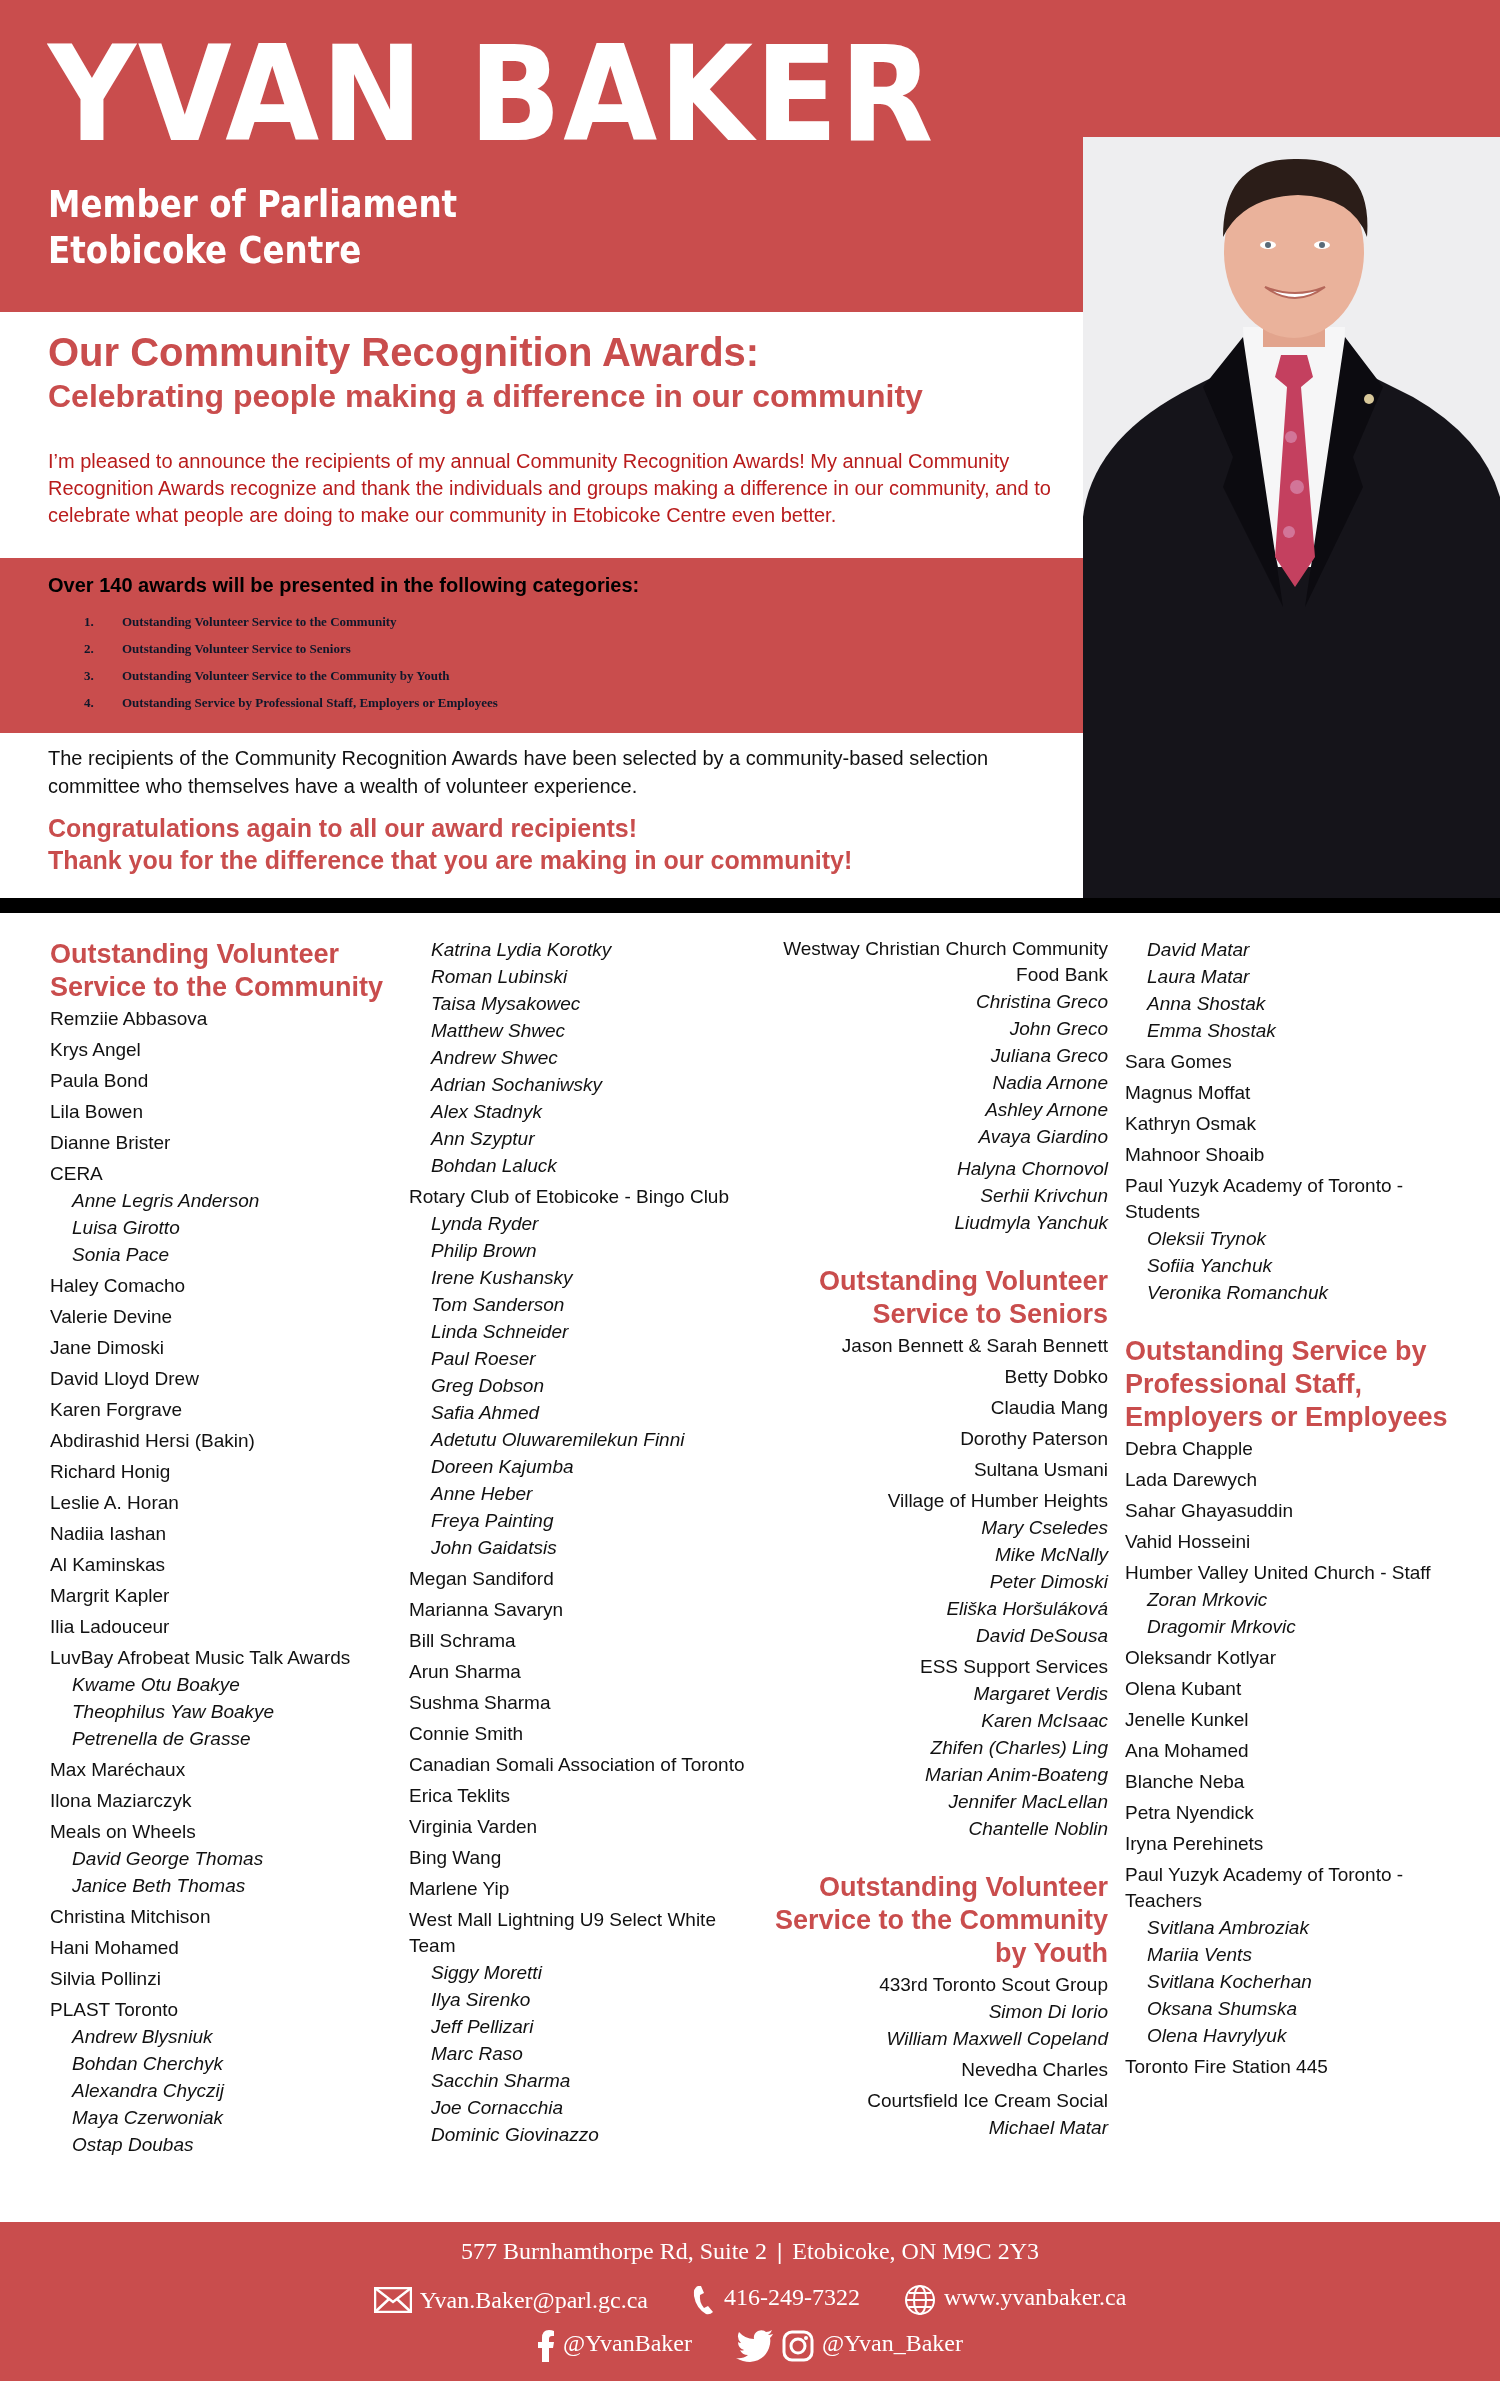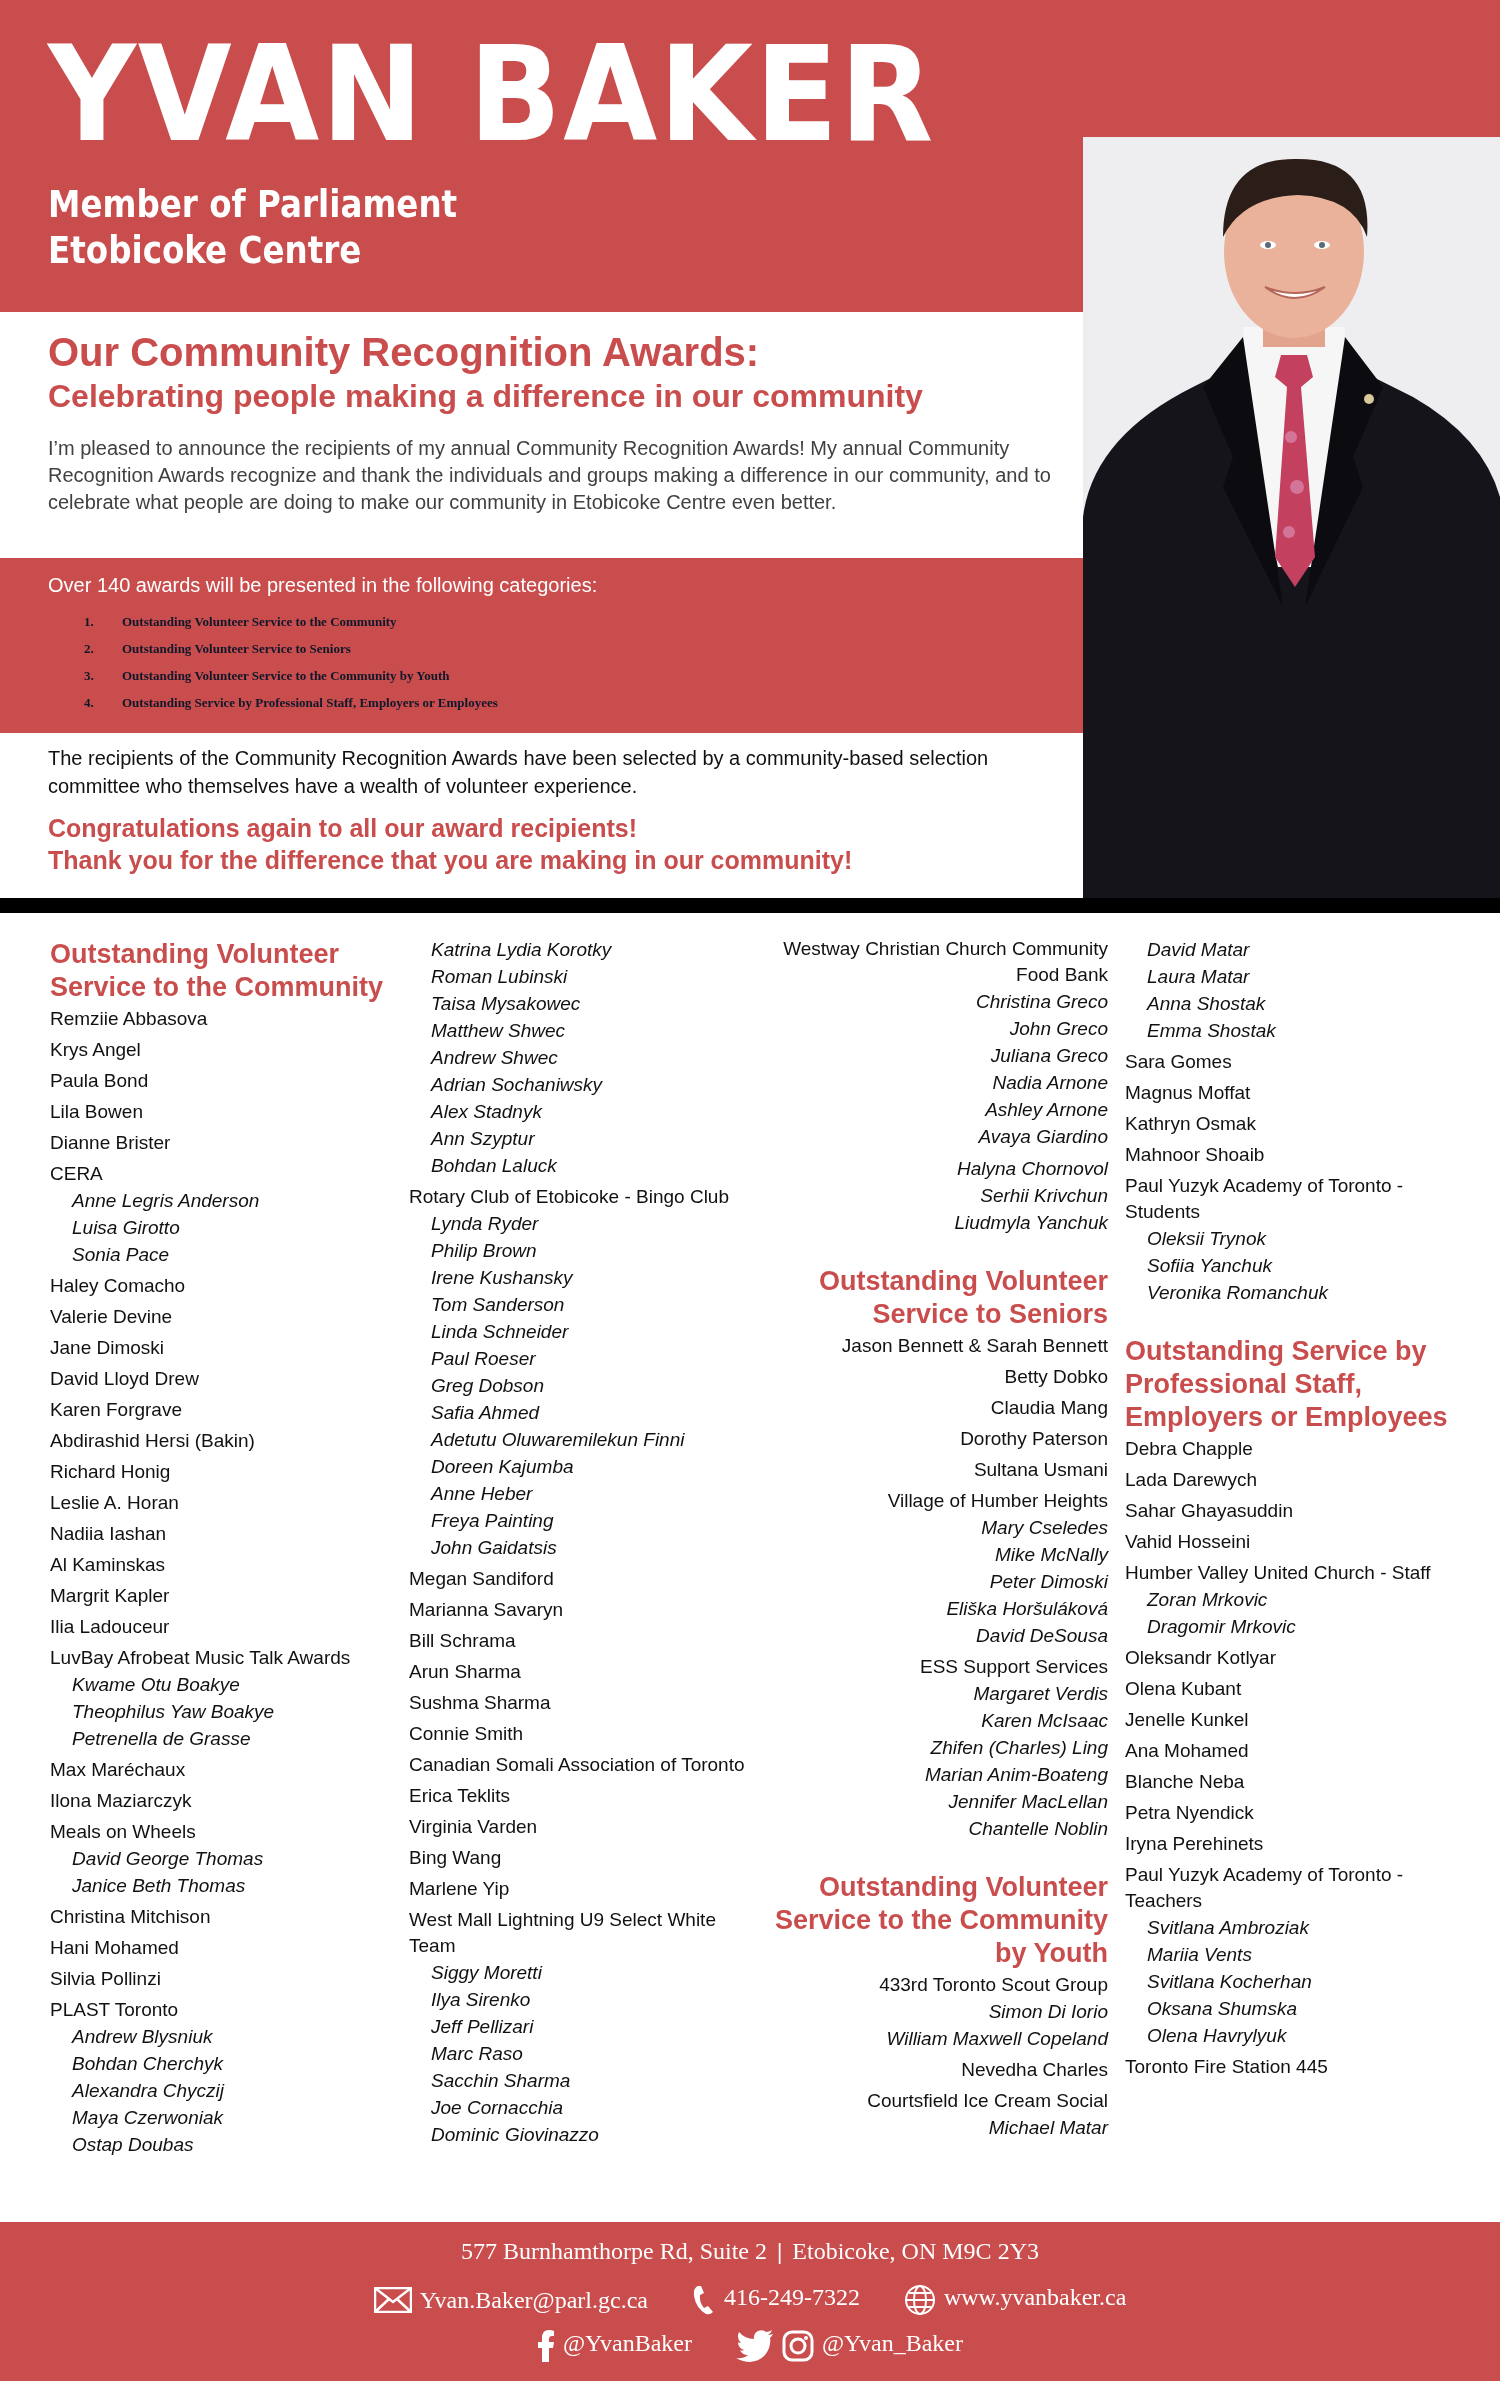--- a/index.html
+++ b/index.html
@@ -24,26 +24,26 @@
   }
 
   .photo {
     position: absolute; left: 1083px; top: 137px; width: 417px; height: 761px;
     background: #efeff1; overflow: hidden;
   }
 
   .intro { position: absolute; left: 48px; top: 328px; width: 1020px; }
   .intro h1 { color: #c94d4d; font-size: 40px; font-weight: bold; line-height: 48px; }
   .intro h2 { color: #c94d4d; font-size: 32px; font-weight: bold; line-height: 40px; }
-  .intro p { margin-top: 19px; font-size: 20px; line-height: 27px; color: #404040; }
+  .intro p { margin-top: 32px; font-size: 20px; line-height: 27px; color: #b91c1c; }
 
   .cats {
     position: absolute; left: 0; top: 558px; width: 1083px; height: 175px;
   }
-  .cats .lead { position: absolute; left: 48px; top: 16px; color: #ffffff; font-weight: normal; font-size: 20px; }
+  .cats .lead { position: absolute; left: 48px; top: 16px; color: #000000; font-weight: bold; font-size: 20px; }
   .cats ol { position: absolute; left: 84px; top: 50px; list-style: none; }
   .cats li { color: #0f172a; font-weight: bold; font-size: 13px; line-height: 27px; font-family: Liberation Serif, serif; }
   .cats li .num { display: inline-block; width: 38px; }
 
   .selection { position: absolute; left: 48px; top: 744px; width: 1010px; font-size: 20px; line-height: 28px; color: #111; }
   .congrats { position: absolute; left: 48px; top: 812px; color: #c94d4d; font-weight: bold; font-size: 25px; line-height: 32px; }
 
   .blackbar { position: absolute; left: 0; top: 898px; width: 1500px; height: 15px; background: #000; }
 
   .col { position: absolute; top: 938px; width: 340px; }

